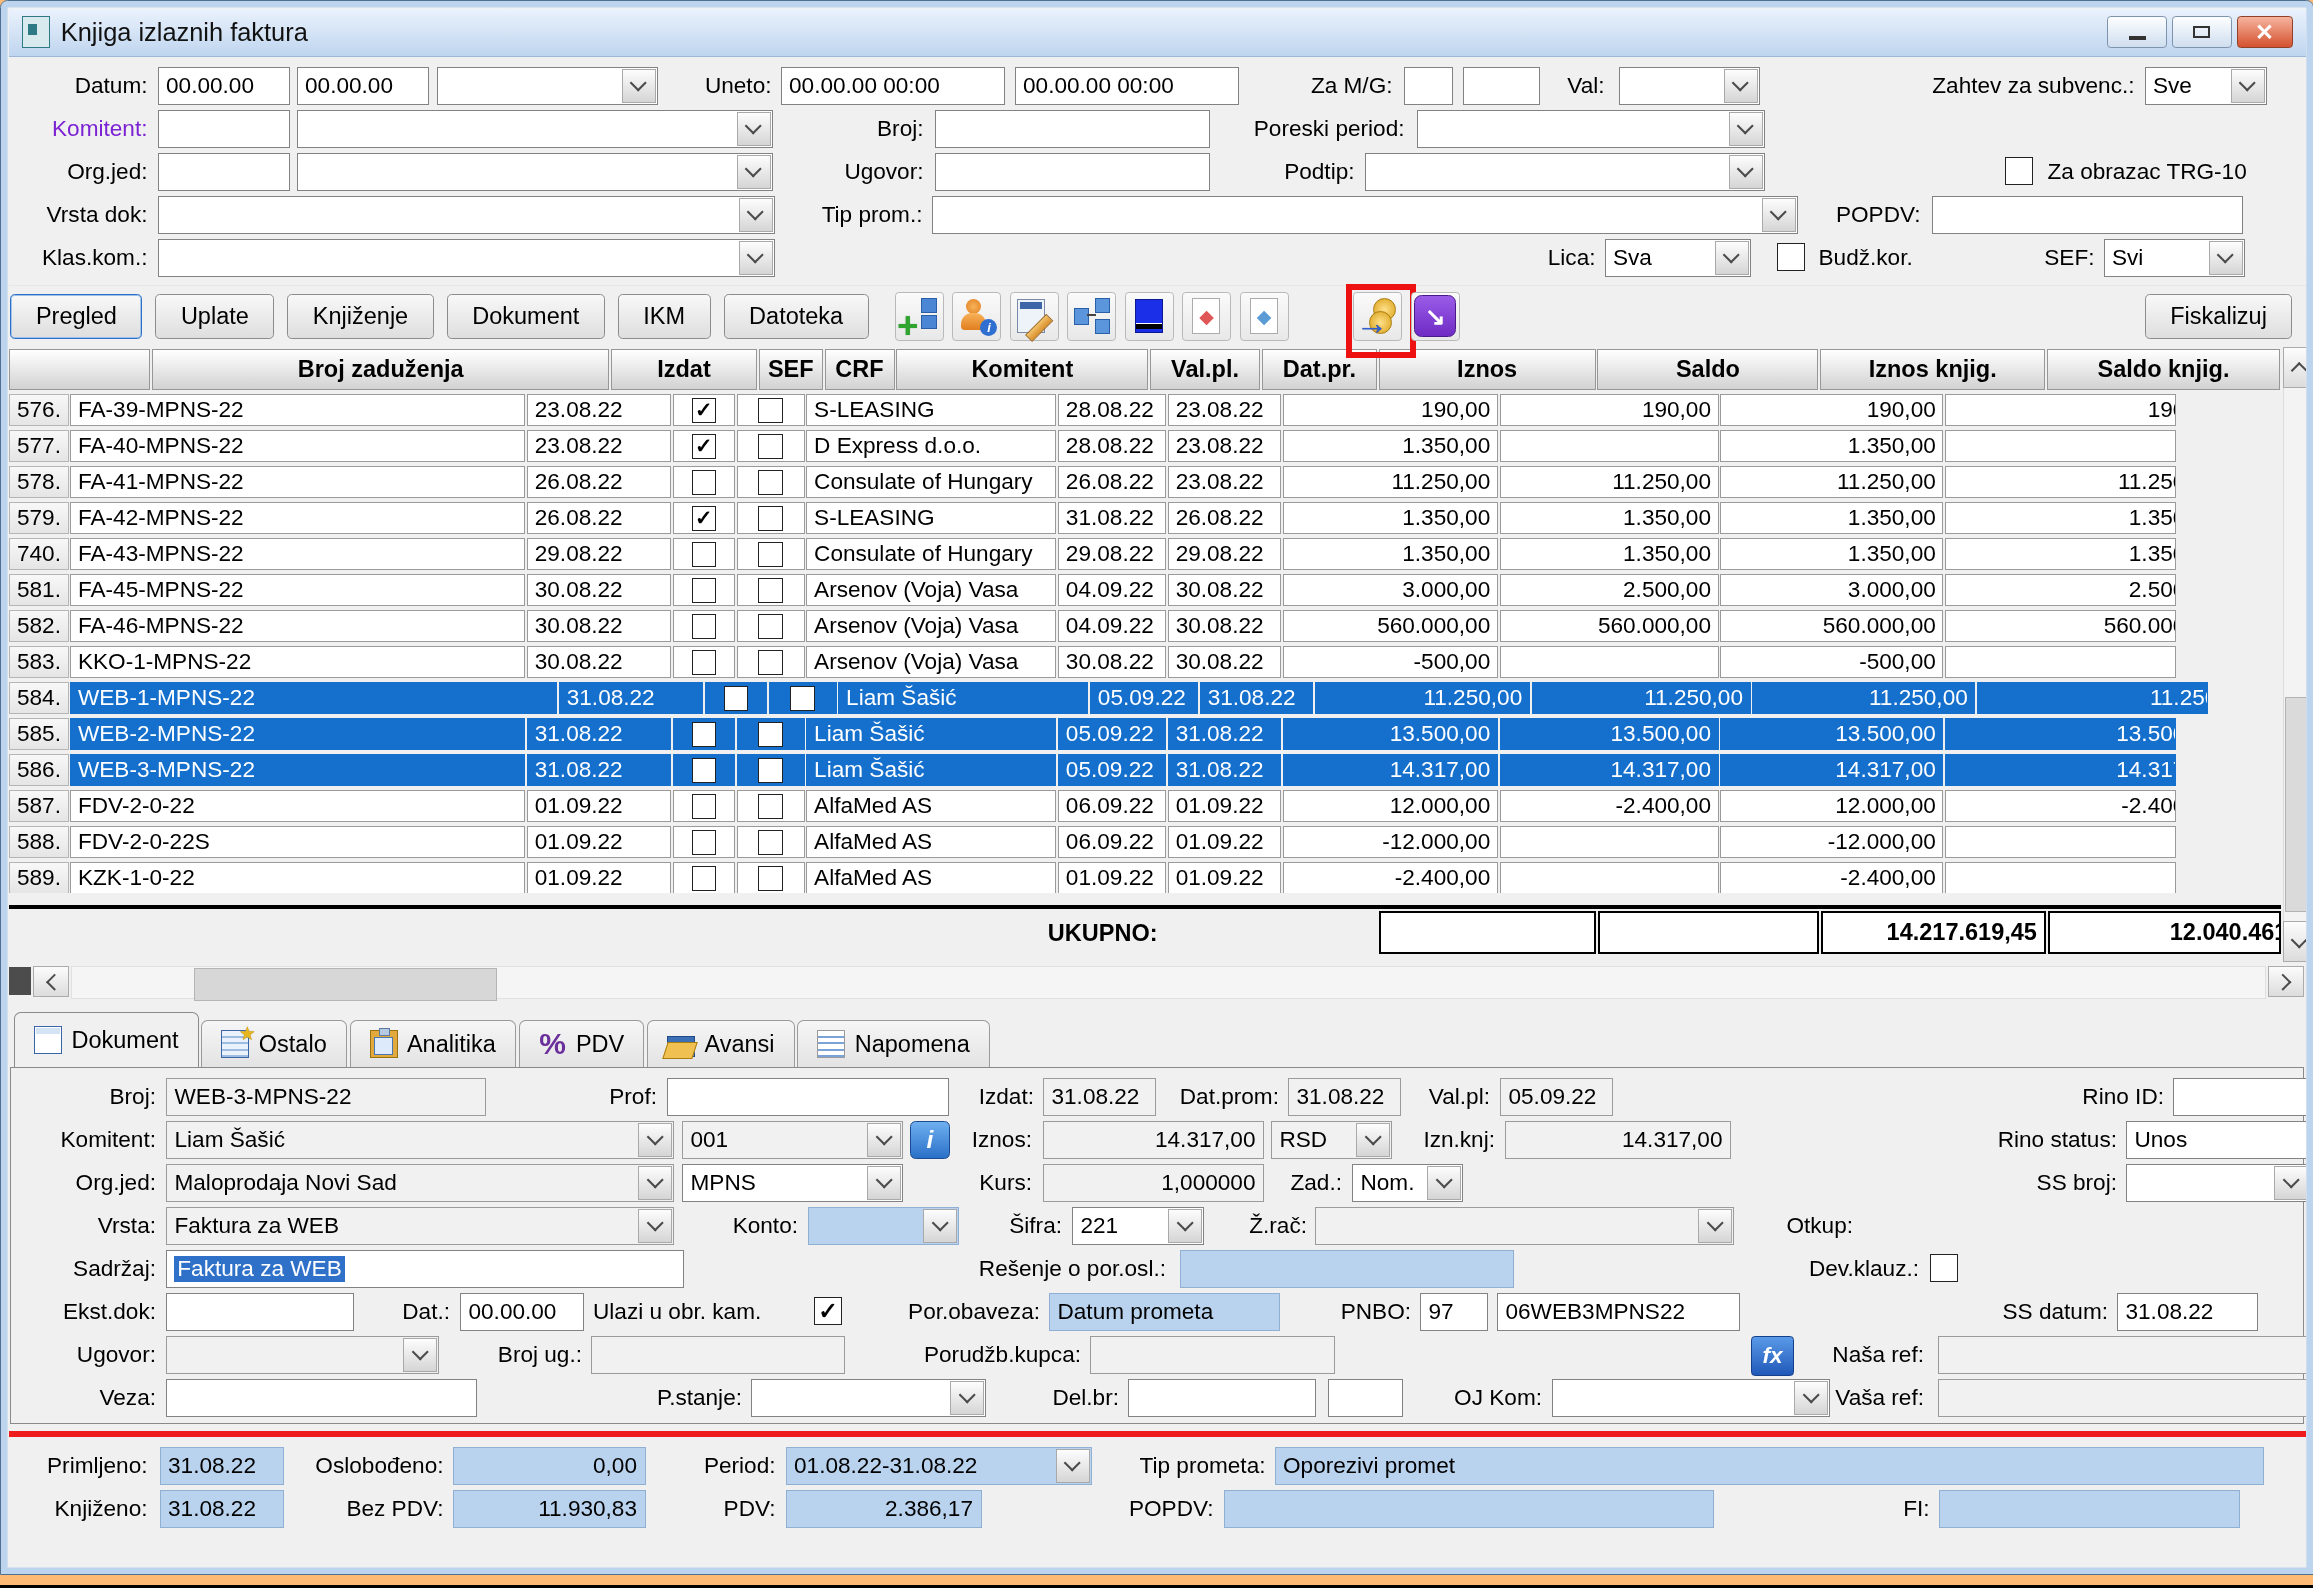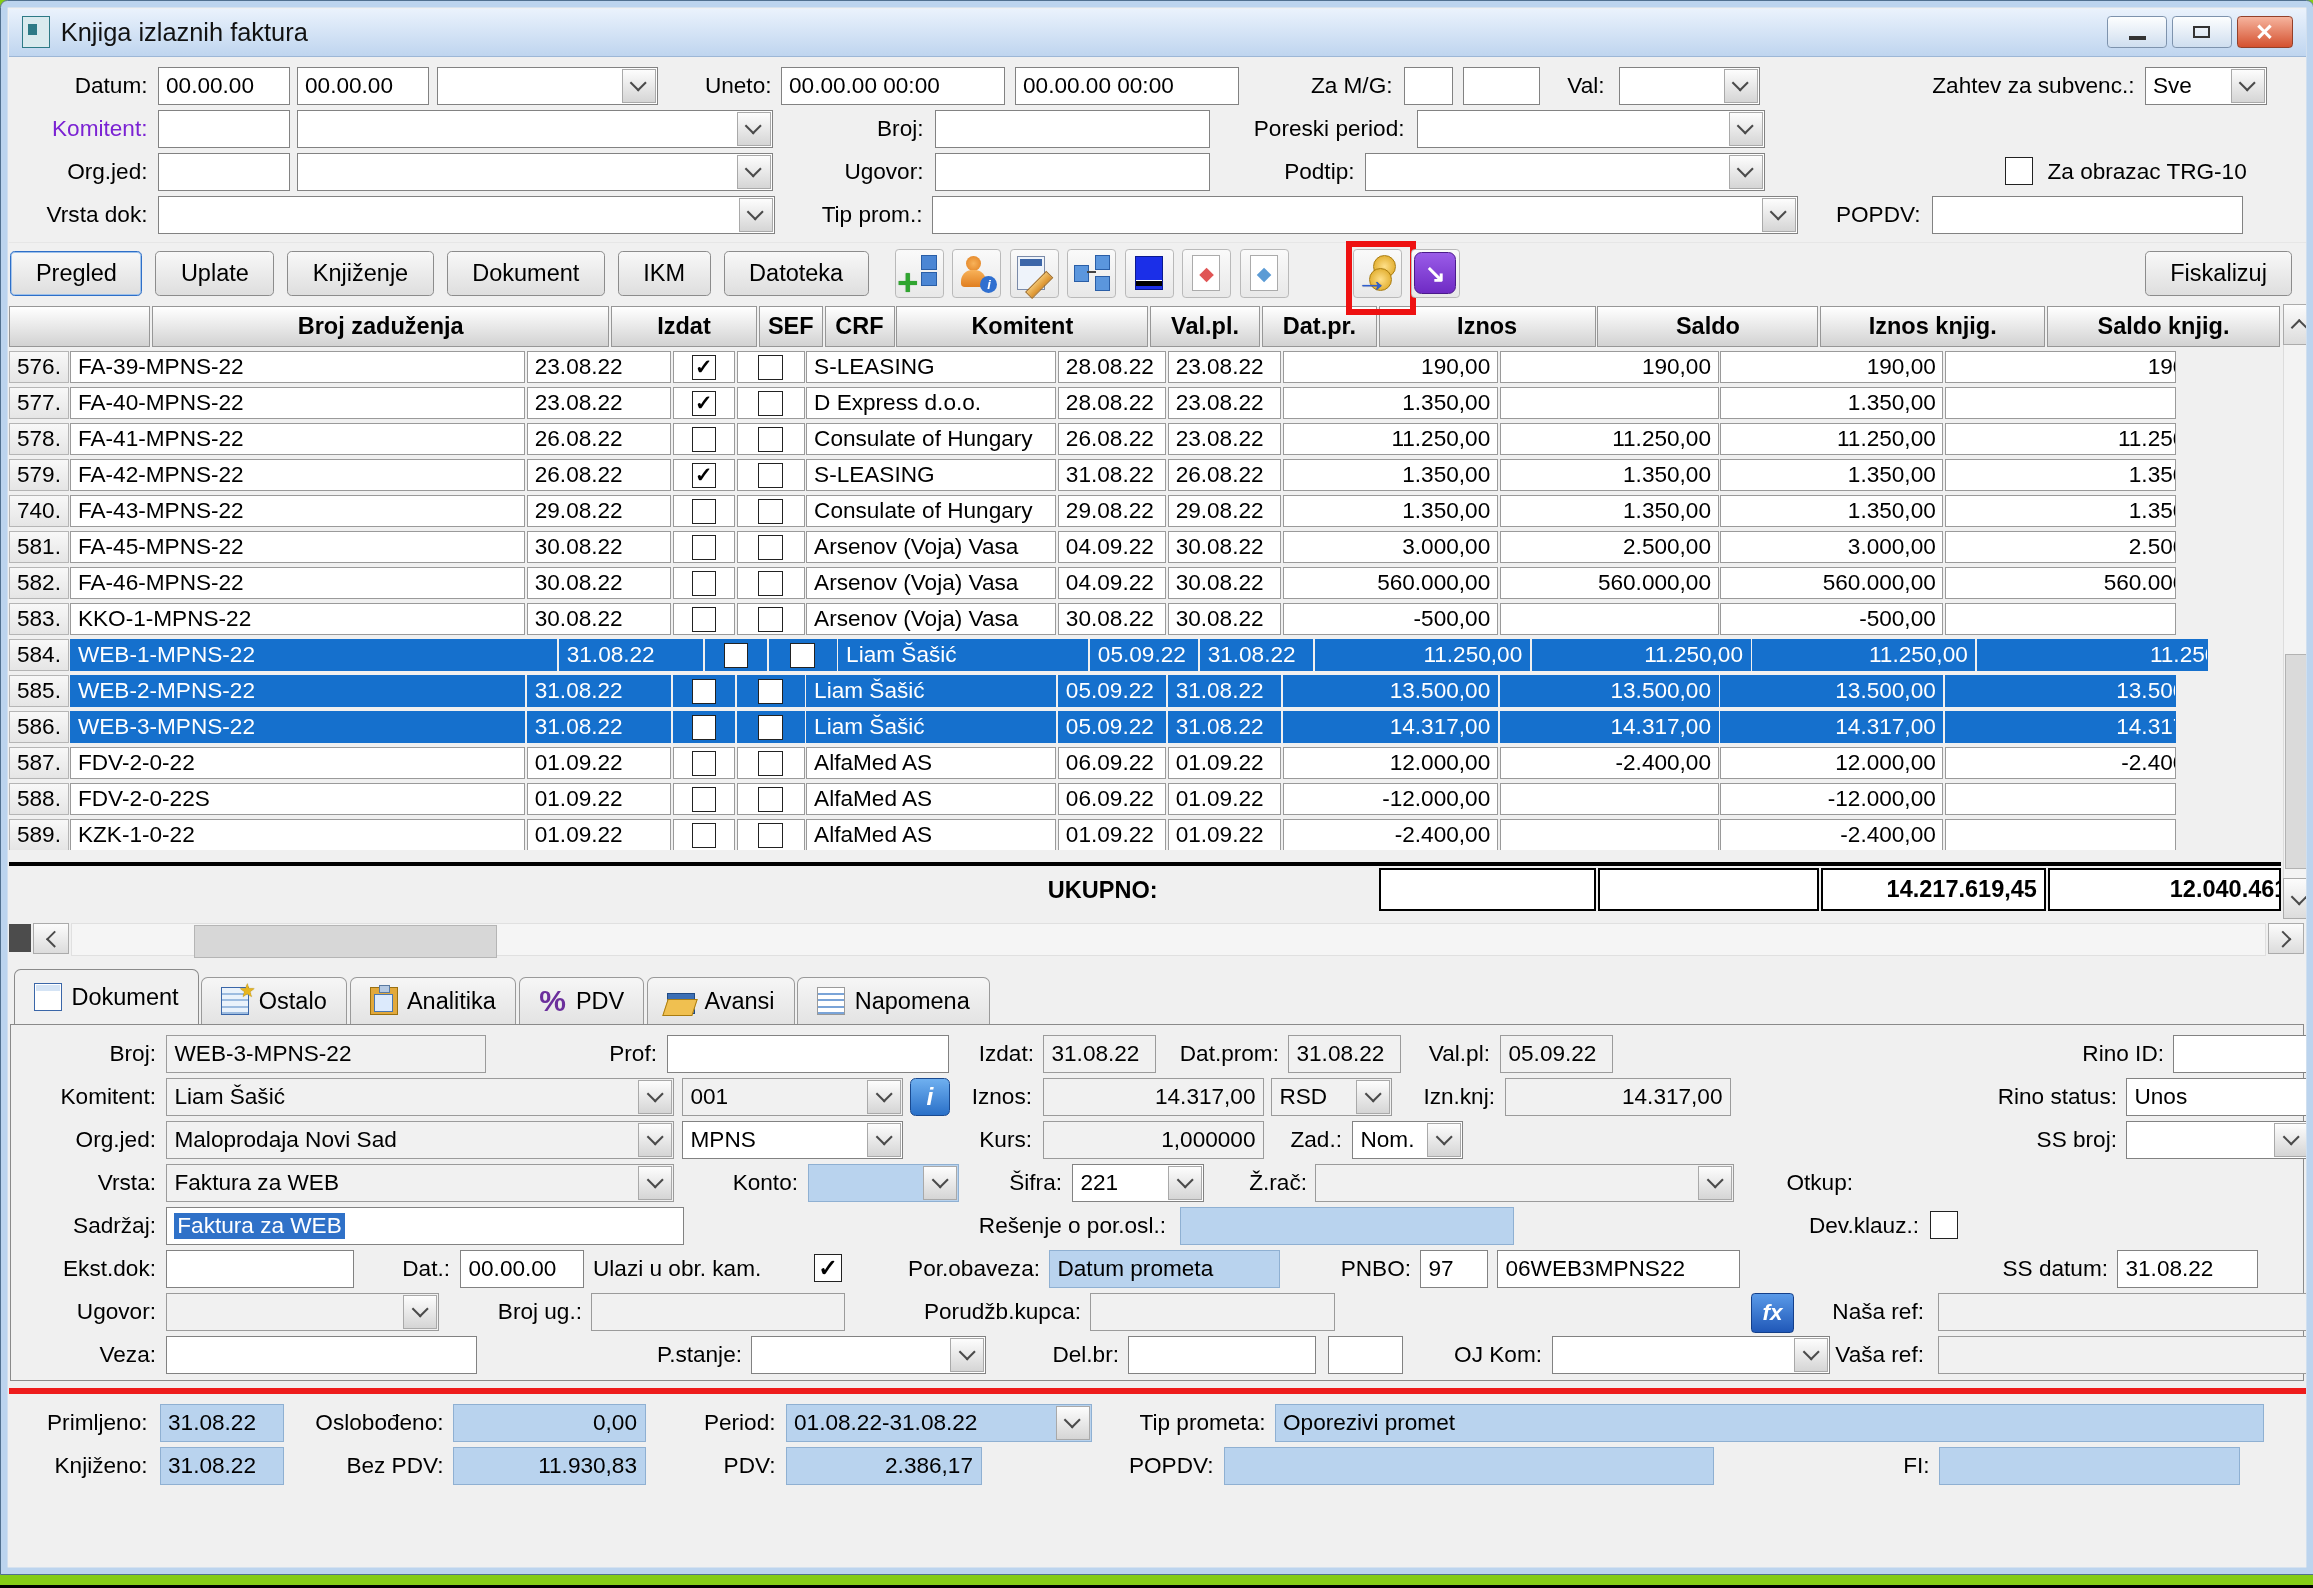--- a/index.html
+++ b/index.html
@@ -1,16 +1,16 @@
 <!DOCTYPE html>
 <html><head>
 <meta charset="utf-8">
 <style>
   html,body{margin:0;padding:0;background:#0e6b78;font-family:"Liberation Sans",sans-serif;font-size:22.6px;color:#000;}
-  #stage{position:relative;width:2314px;height:1589px;overflow:hidden;background:#84cc16;}
+  #stage{position:relative;width:2314px;height:1589px;overflow:hidden;background:#fdba74;}
   #stage::after{content:"";position:absolute;left:0;bottom:0;width:100%;height:3.8px;background:#000;}
   .win{position:absolute;top:0;left:0;width:2314px;height:1575px;box-sizing:border-box;background:#f0f0f0;
        border:0.9px solid #51708f;box-shadow:inset 0 0 0 6.6px #bcd4ee;border-radius:7.5px 7.5px 0 0;}
   .inner{position:absolute;inset:7.5px;display:flex;flex-direction:column;overflow:hidden;}
   
   .tbar{flex:none;height:47px;background:linear-gradient(#eaf2fc,#bfd5ef);display:flex;align-items:center;padding:0 13px;border-bottom:0.9px solid #9db7d6;}
   .appico{width:28px;height:32px;border:1.9px solid #2d7a86;background:#d9eaee;box-sizing:border-box;position:relative;margin-right:11.3px;}
   .appico::after{content:"";position:absolute;left:5.6px;top:6.6px;width:9.4px;height:11.3px;background:#2d7a86;}
   .title{font-size:25.4px;color:#111;}
   .wbtns{margin-left:auto;display:flex;}
@@ -266,20 +266,45 @@
               <span></span>
               <div class="ddb">
                 <i class="chev"></i>
               </div>
             </div>
       <div class="lab" style="left:1808px;width:104px">POPDV:</div>
       <div class="f" style="left:1923px;width:311px">
               <span></span>
             </div>
     </div>
+    <div class="fr">
+      <div class="lab" style="left:0;width:139px">Klas.kom.:</div>
+      <div class="f dd" style="left:149px;width:617px">
+              <span></span>
+              <div class="ddb">
+                <i class="chev"></i>
+              </div>
+            </div>
+      <div class="lab" style="left:1469px;width:118px">Lica:</div>
+      <div class="f dd" style="left:1596px;width:146px">
+              <span>Sva</span>
+              <div class="ddb">
+                <i class="chev"></i>
+              </div>
+            </div>
+      <div class="cbx" style="left:1768px"></div>
+      <div class="lab l" style="left:1810px;width:188px">Budž.kor.</div>
+      <div class="lab" style="left:1968px;width:118px">SEF:</div>
+      <div class="f dd" style="left:2095px;width:141px">
+              <span>Svi</span>
+              <div class="ddb">
+                <i class="chev"></i>
+              </div>
+            </div>
+    </div>
   </div>
 
   <div class="btnrow">
     <div class="btn active u">Pregled</div>
     <div class="btn u">Uplate</div>
     <div class="btn u">Knjiženje</div>
     <div class="btn u">Dokument</div>
     <div class="btn">IKM</div>
     <div class="btn">Datoteka</div>
     <div class="ib" style="margin-left:13px">

